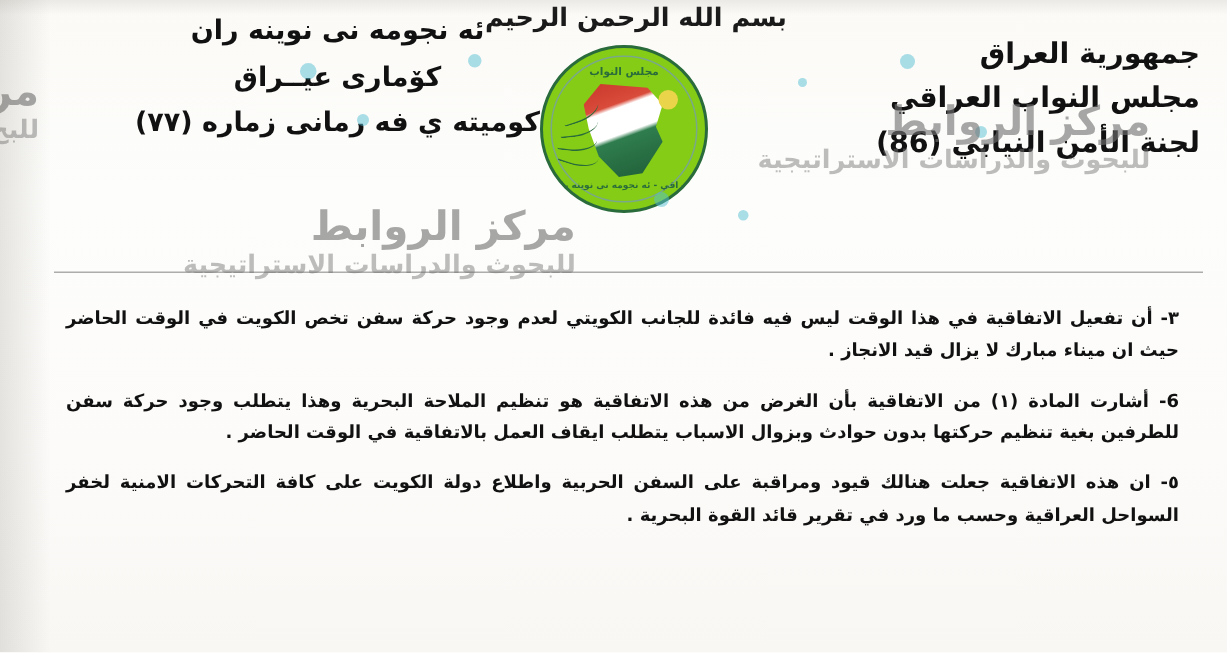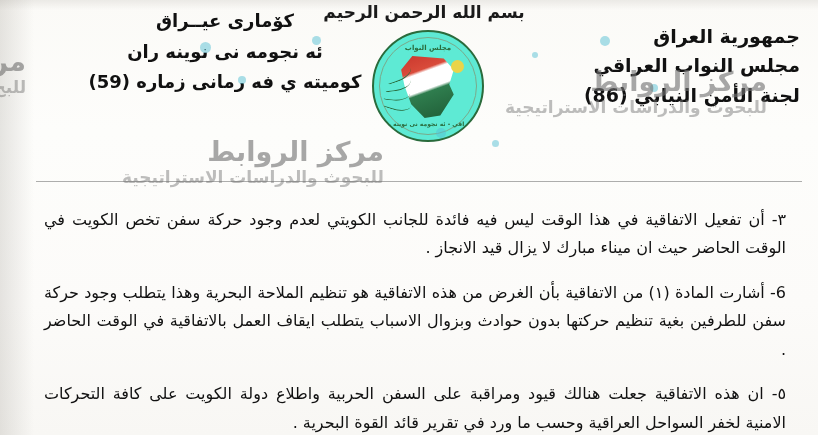--- a/index.html
+++ b/index.html
@@ -97,26 +97,26 @@
   
   .emblem {
     position: absolute;
     left: 356px;
     top: 30px;
     width: 112px;
     height: 118px;
   }
   .emblem .ring {
     position: absolute;
-    left: 16px; top: 0;
+    left: 4px; top: 0;
     width: 108px;
     height: 108px;
     border: 2px solid #2a6b3c;
     border-radius: 50%;
-    background: #5eead4;
+    background: #84cc16;
     overflow: hidden;
   }
   .emblem .ring-inner {
     position: absolute;
     left: 5px; top: 5px;
     width: 96px; height: 96px;
     border: 1px solid #7aa98a;
     border-radius: 50%;
   }
   .emblem .map {
@@ -223,47 +223,47 @@
     position: absolute;
     left: 44px;
     top: 190px;
     width: 742px;
     direction: rtl;
     text-align: justify;
     color: #111;
     font-family: "DejaVu Sans", sans-serif;
   }
   .para {
-    font-size: 16px;
+    font-size: 12px;
     line-height: 1.78;
     margin-bottom: 7px;
-    font-weight: normal;
+    font-weight: bold;
     letter-spacing: 0.1px;
   }
 </style>
 </head>
 <body>
 
 <div class="page">
   <div class="paper-tint"></div>
 
   <div class="header">
 
     <div class="basmala">بسم الله الرحمن الرحيم</div>
 
     <div class="title-ar">
       <div>جمهورية العراق</div>
       <div>مجلس النواب العراقي</div>
       <div>لجنة الأمن النيابي (86)</div>
     </div>
 
     <div class="title-ku">
+      <div>ئه نجومه نى نوينه ران</div>
       <div>كۆمارى عيــراق</div>
-      <div>ئه نجومه نى نوينه ران</div>
-      <div>كوميته ي فه رمانى زماره (59)</div>
+      <div>كوميته ي فه رمانى زماره (٧٧)</div>
     </div>
 
     <div class="emblem">
       <div class="ring">
         <div class="ring-inner"></div>
         <div class="top-label">مجلس النواب</div>
         <div class="map"></div>
         <div class="sun"></div>
         <div class="palm">
           <span></span>

